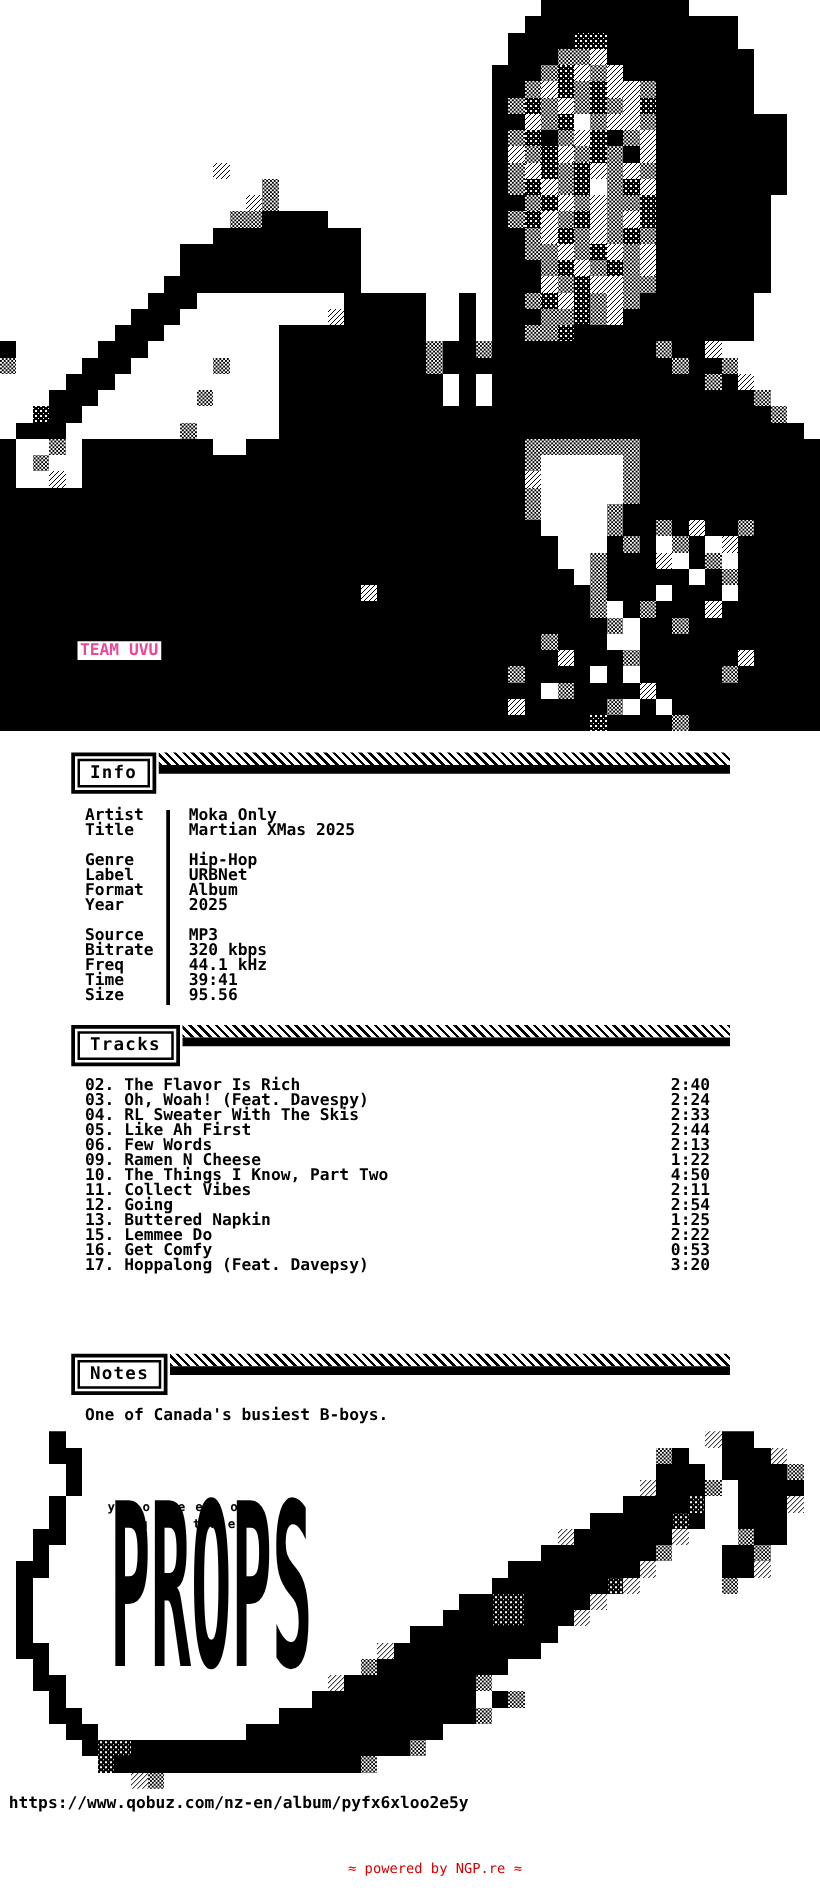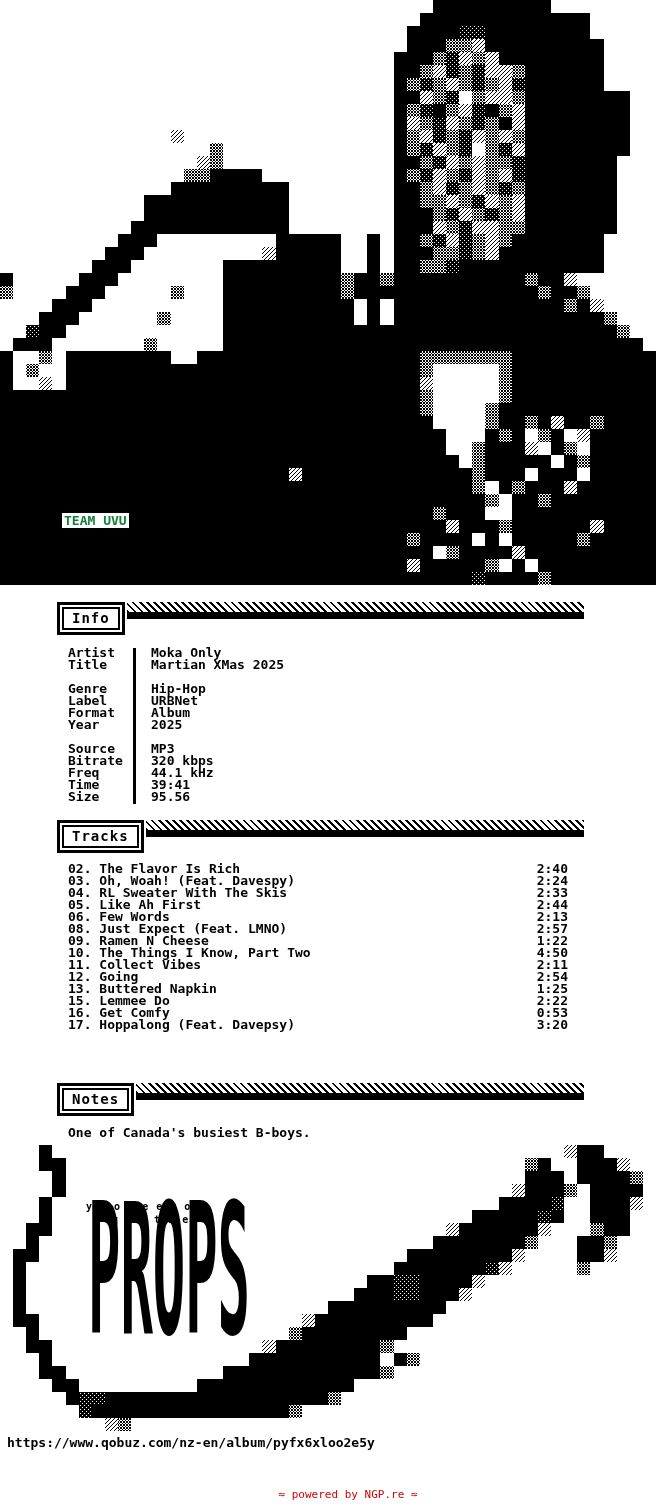--- a/index.html
+++ b/index.html
@@ -22,21 +22,21 @@
   .ilabel{width:83px;flex:0 0 auto;}
   .igap{height:12px;}
   .vline{position:absolute;left:133px;top:648px;width:3px;height:156px;background:#000;}
 
   
   .track-rows{position:absolute;left:68px;top:863px;width:500px;font-weight:bold;font-size:13px;line-height:12px;}
   .trow{display:flex;justify-content:space-between;height:12px;white-space:pre;}
 
   .notes-text{position:absolute;left:68px;top:1127px;font-weight:bold;font-size:13px;line-height:12px;white-space:pre;}
 
-  .team-label{position:absolute;left:62px;top:513px;background:#fff;color:#15803d;
+  .team-label{position:absolute;left:62px;top:513px;background:#fff;color:#ec4899;
               font-weight:bold;font-size:13px;line-height:15px;padding:0 2px;white-space:pre;}
 
   .art-caption{position:absolute;font-weight:bold;font-size:10px;line-height:11px;letter-spacing:1px;white-space:pre;margin-top:28px;}
   .cap1{left:86px;top:1173px;}
   .cap2{left:112px;top:1186px;}
 
   .url-text{position:absolute;left:7px;top:1436px;font-weight:bold;font-size:13px;line-height:14px;white-space:pre;}
 
   .red-footer{position:absolute;left:40px;width:616px;top:1455px;text-align:center;
               color:#d40000;font-size:11px;line-height:16px;font-weight:normal;white-space:pre;}
@@ -433,21 +433,20 @@
       <div class="band-dither"></div>
       <div class="band-bar"></div>
     </div>
   </div>
   <div class="track-rows" id="track-rows">
       <div class="trow"><span class="ttitle">02. The Flavor Is Rich</span><span class="ttime">2:40</span></div>
       <div class="trow"><span class="ttitle">03. Oh, Woah! (Feat. Davespy)</span><span class="ttime">2:24</span></div>
       <div class="trow"><span class="ttitle">04. RL Sweater With The Skis</span><span class="ttime">2:33</span></div>
       <div class="trow"><span class="ttitle">05. Like Ah First</span><span class="ttime">2:44</span></div>
       <div class="trow"><span class="ttitle">06. Few Words</span><span class="ttime">2:13</span></div>
-      <div class="trow"><span class="ttitle">08. Just Expect (Feat. LMNO)</span><span class="ttime">2:57</span></div>
       <div class="trow"><span class="ttitle">09. Ramen N Cheese</span><span class="ttime">1:22</span></div>
       <div class="trow"><span class="ttitle">10. The Things I Know, Part Two</span><span class="ttime">4:50</span></div>
       <div class="trow"><span class="ttitle">11. Collect Vibes</span><span class="ttime">2:11</span></div>
       <div class="trow"><span class="ttitle">12. Going</span><span class="ttime">2:54</span></div>
       <div class="trow"><span class="ttitle">13. Buttered Napkin</span><span class="ttime">1:25</span></div>
       <div class="trow"><span class="ttitle">15. Lemmee Do</span><span class="ttime">2:22</span></div>
       <div class="trow"><span class="ttitle">16. Get Comfy</span><span class="ttime">0:53</span></div>
       <div class="trow"><span class="ttitle">17. Hoppalong (Feat. Davepsy)</span><span class="ttime">3:20</span></div>
     </div>
 

